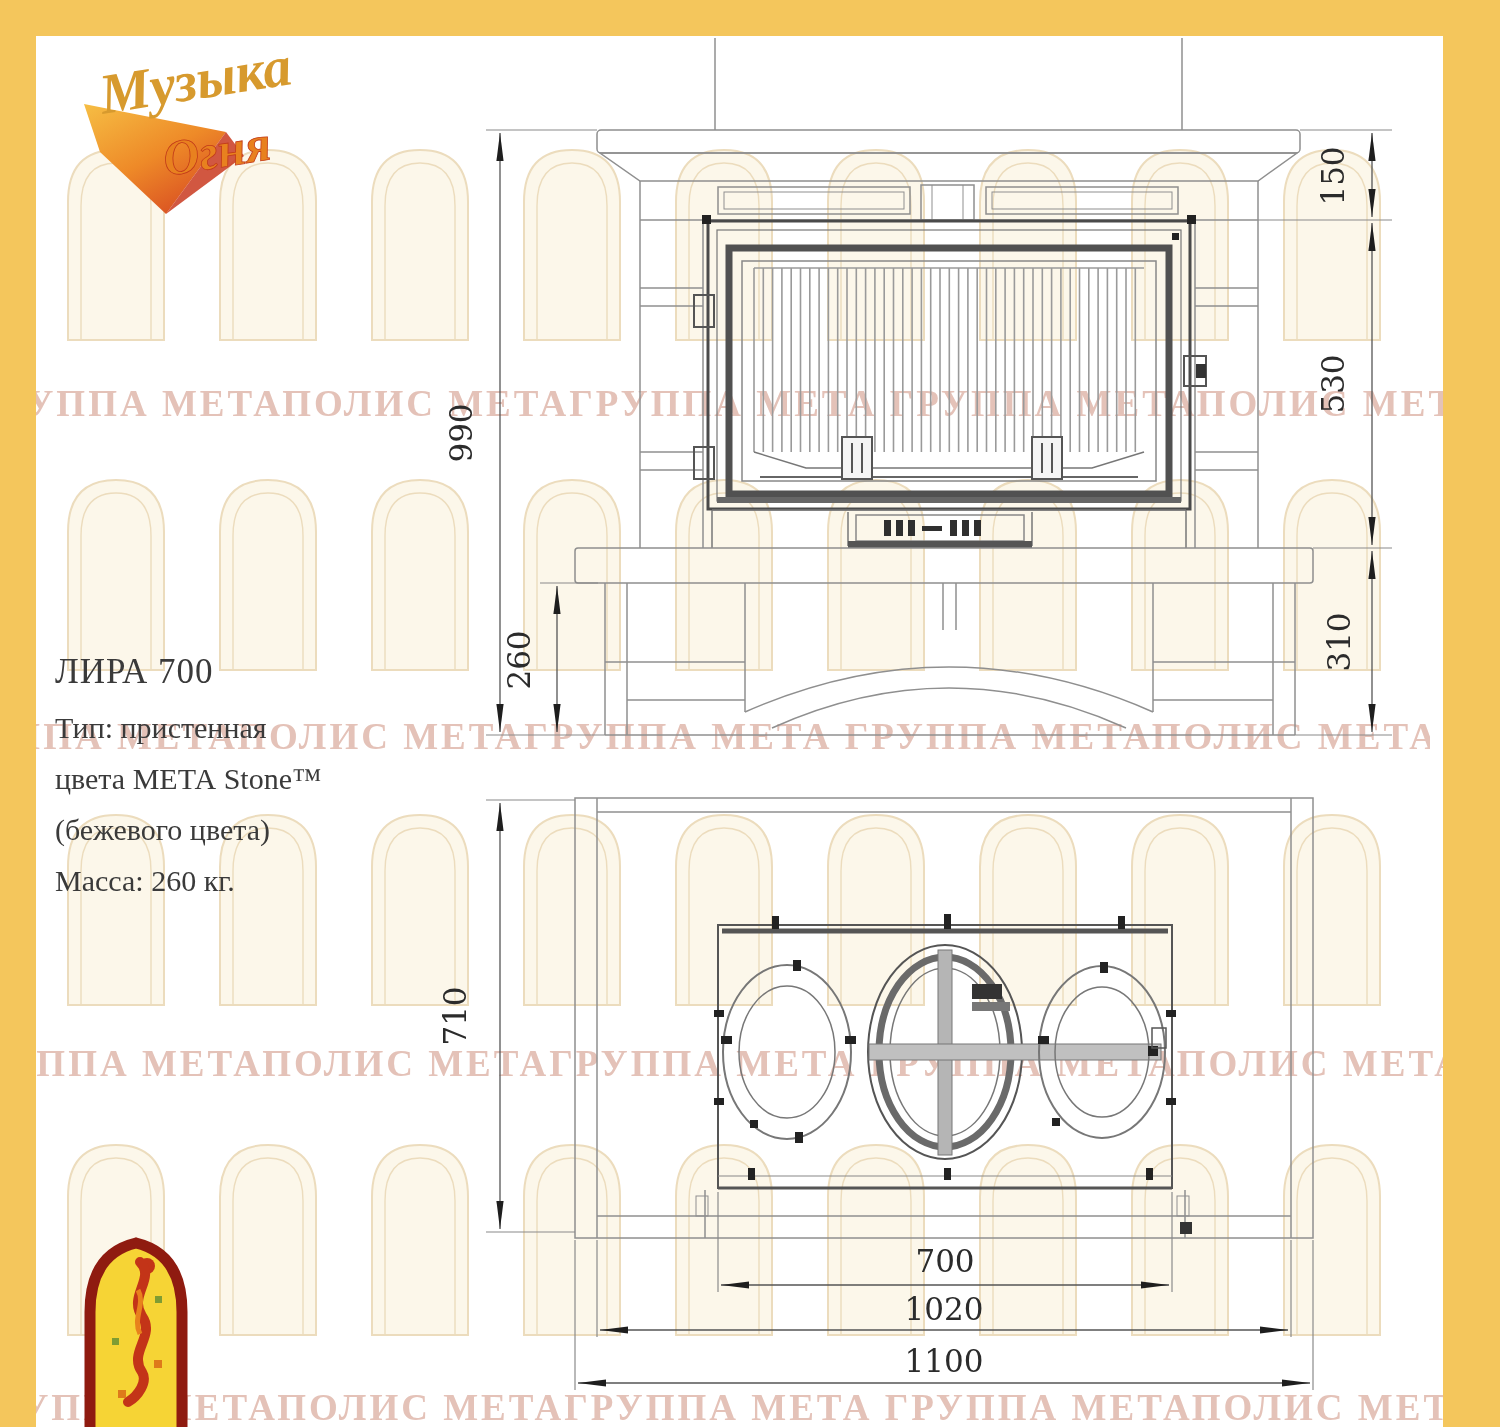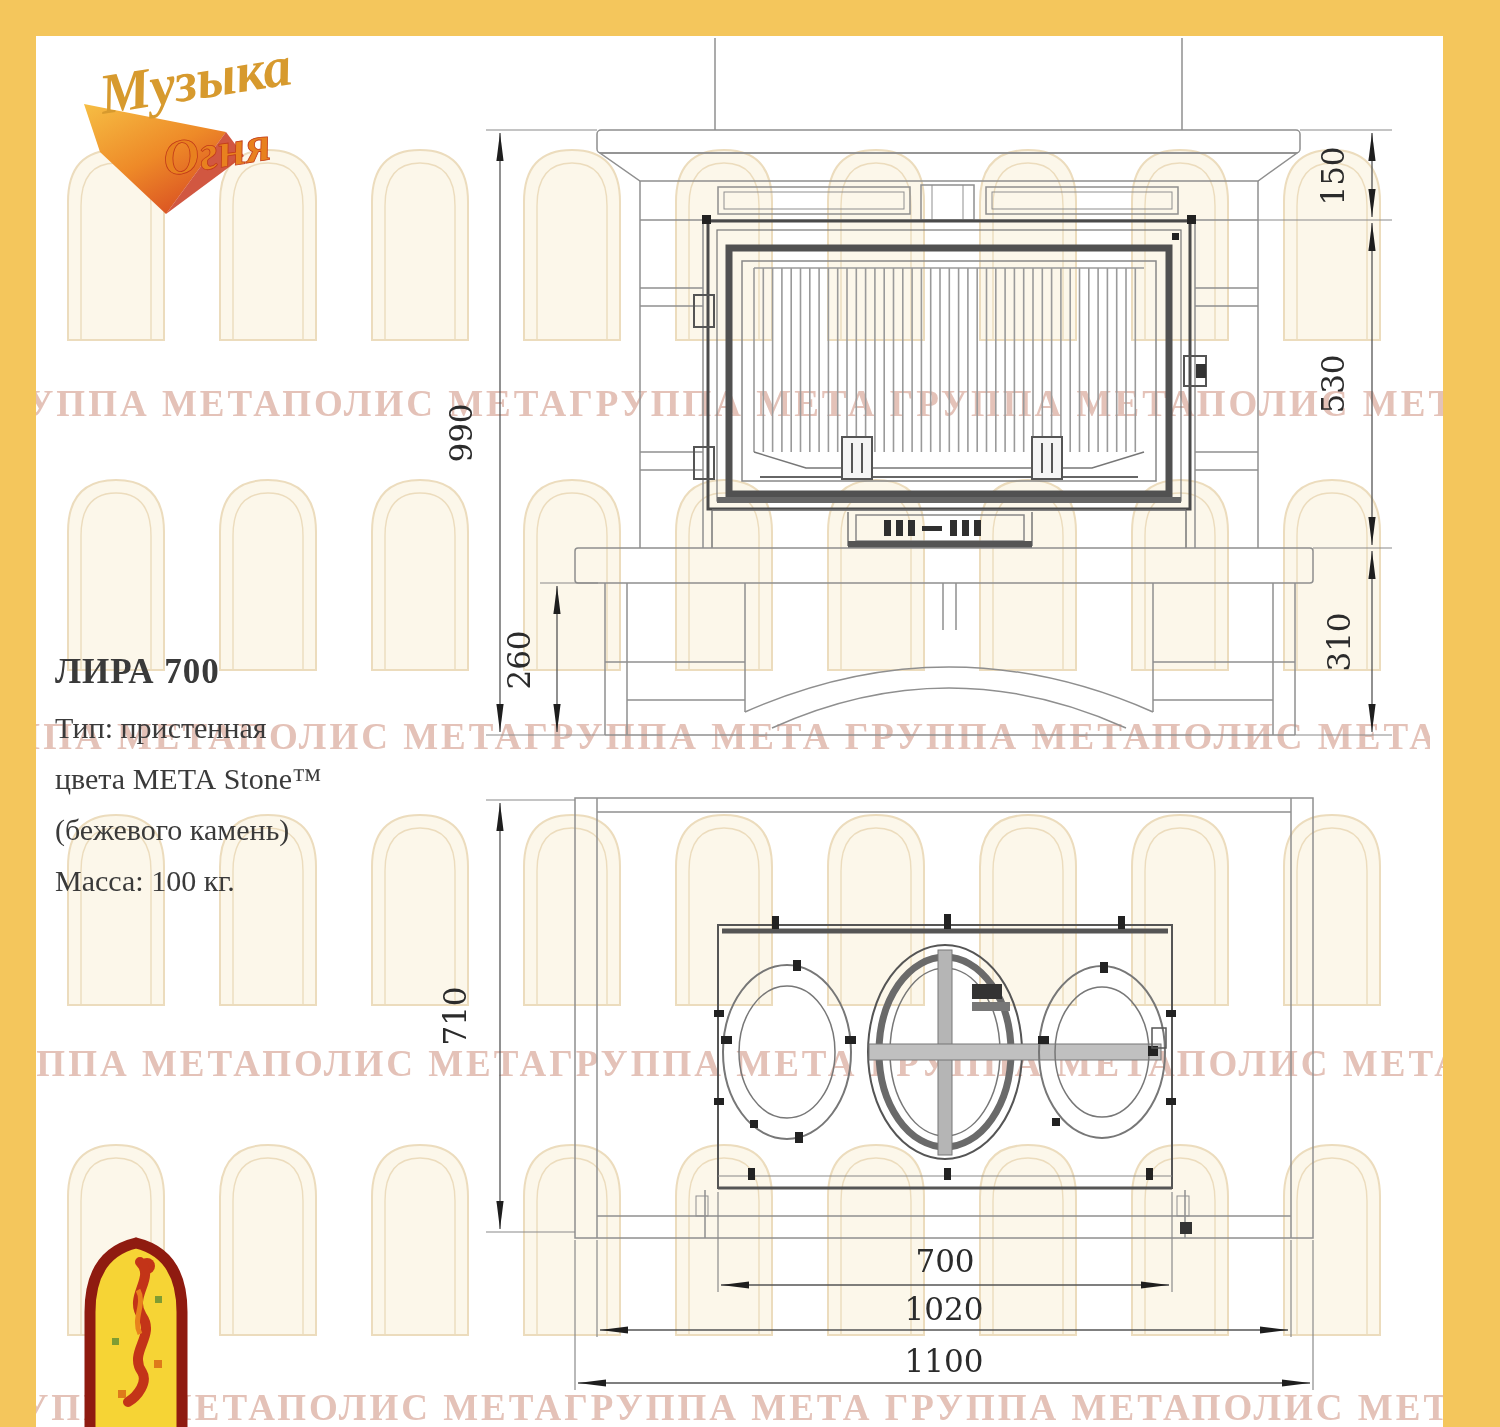--- a/index.html
+++ b/index.html
@@ -23,21 +23,21 @@
   }
   
   #drawing { position:absolute; left:0; top:0; z-index:10; }
   .dimtext { font-family:"DejaVu Serif","Liberation Serif",serif; font-size:31px; fill:#2b2b2b; }
   
   .brandlogo { position:absolute; left:48px; top:34px; z-index:20; }
   .lg1 { font-family:"Liberation Serif",serif; font-style:italic; font-weight:bold; font-size:57px; fill:#D79A2E; }
   .lg2 { font-family:"Liberation Serif",serif; font-style:italic; font-weight:bold; font-size:50px; fill:#E8811F; stroke:#C23A1A; stroke-width:0.8; }
   
   .info { position:absolute; left:55px; top:652px; width:460px; z-index:20; color:#3a3a3a; }
-  .info .title { font-size:35px; font-weight:bold; letter-spacing:1px; margin:0 0 14px 0; }
+  .info .title { font-size:35px; font-weight:normal; letter-spacing:1px; margin:0 0 14px 0; }
   .info .line { font-size:30px; line-height:43px;margin-top:8px; }
 </style>
 </head>
 <body>
 
 <div class="page">
 
   <svg id="bg-arches" width="1500" height="1427">
       <path d="M68,340 V202 Q68,150 116,150 Q164,150 164,202 V340 Z" fill="#fcf7ea" stroke="#ecdcbd" stroke-width="2"></path>
       <path d="M81,340 V206 Q81,163 116,163 Q151,163 151,206 V340" fill="none" stroke="#ecdcbd" stroke-width="1.4"></path>
@@ -133,22 +133,22 @@
       </g>
       <text class="lg1" x="55" y="80" transform="rotate(-9 55 80)">Музыка</text>
       <text class="lg2" x="118" y="142" transform="rotate(-9 118 142)">Огня</text>
     </svg>
   </div>
 
   <div class="info">
     <div class="title">ЛИРА 700</div>
     <div class="line">Тип: пристенная</div>
     <div class="line">цвета МЕТА Stone™</div>
-    <div class="line">(бежевого камень)</div>
-    <div class="line">Масса: 100 кг.</div>
+    <div class="line">(бежевого цвета)</div>
+    <div class="line">Масса: 260 кг.</div>
   </div>
 
   <svg id="drawing" width="1500" height="1427" viewBox="0 0 1500 1427">
     <defs>
       <marker id="dimarrow" viewBox="0 0 28 8" refX="28" refY="4" markerWidth="28" markerHeight="8" markerUnits="userSpaceOnUse" orient="auto-start-reverse">
         <path d="M28,4 L0,7.6 L0,0.4 Z" fill="#1e1e1e"></path>
       </marker>
     </defs>
 
     <g stroke="#8f8f8f" fill="none" stroke-width="1.5">

